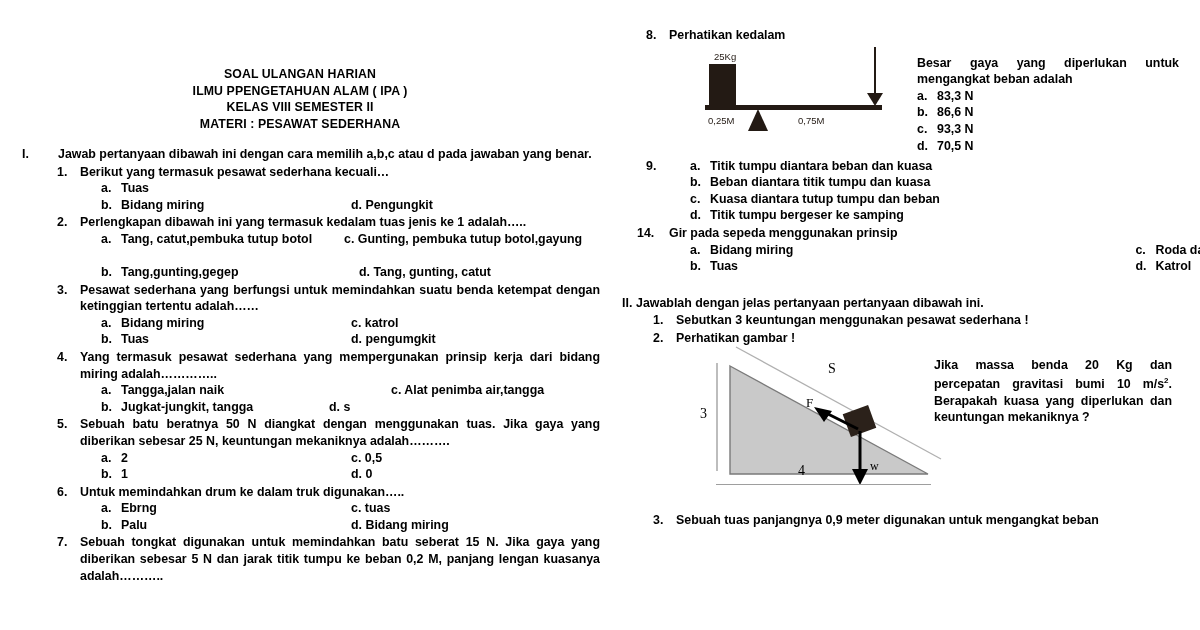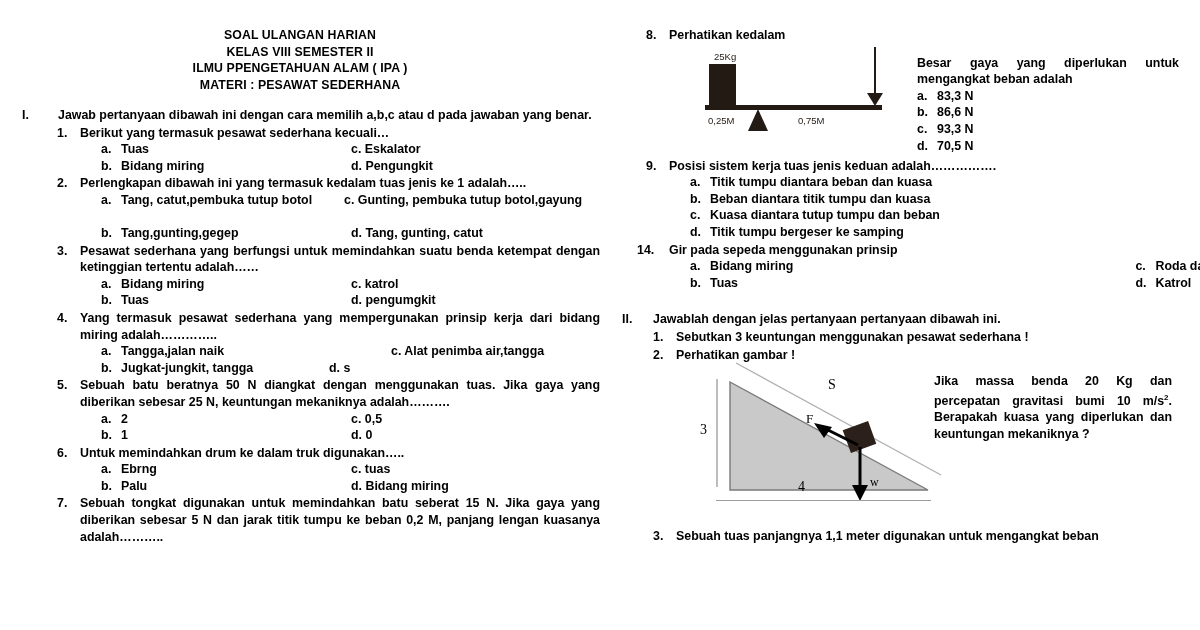--- a/index.html
+++ b/index.html
@@ -5,21 +5,21 @@
   html,body{margin:0;padding:0;}
   body{
     width:1200px;height:630px;
     background:#ffffff;
     font-family:"Liberation Sans", sans-serif;
     color:#000000;
     overflow:hidden;
   }
   .page{position:relative;width:1200px;height:630px;}
   .col{position:absolute;top:0;}
-  .col-left{left:0;width:600px;}
+  .col-left{left:0;width:600px;margin-top:39px;}
   .col-right{left:600px;width:600px;}
 
   
   .title-block{
     text-align:center;
     margin-top:27px;
     font-weight:bold;
     font-size:12.3px;
     line-height:16.5px;
     letter-spacing:0.1px;
@@ -103,45 +103,41 @@
 </style>
 </head>
 <body>
 
 <div class="page">
 
   <div class="col col-left">
 
     <div class="title-block">
       <div>SOAL ULANGAN HARIAN</div>
+      <div>ILMU PPENGETAHUAN ALAM ( IPA )</div>
       <div>KELAS VIII SEMESTER II</div>
-      <div>ILMU PPENGETAHUAN ALAM ( IPA )</div>
       <div>MATERI : PESAWAT SEDERHANA</div>
     </div>
 
     <div class="roman-row qtext">
       <span class="roman-lbl">I.</span>
       <span>Jawab pertanyaan dibawah ini dengan cara memilih a,b,c atau d pada jawaban yang benar.</span>
     </div>
 
     <ul class="qlist">
 
       <li class="qitem qtext">
         <span class="qnum">1.</span>
         <span class="qbody">Berikut yang termasuk pesawat sederhana kecuali…</span>
         <ul class="opts">
           <li class="orow">
             <span class="oa">
               <span class="ol">a.</span>
               <span>Tuas</span>
             </span>
-            <span class="oa oc">
-              <span class="ol">c.</span>
-              <span>Eskalator</span>
-            </span>
           </li>
           <li class="orow">
             <span class="oa">
               <span class="ol">b.</span>
               <span>Bidang miring</span>
             </span>
             <span class="oa oc">
               <span class="ol">d.</span>
               <span>Pengungkit</span>
             </span>
@@ -161,21 +157,21 @@
             <span class="oa oc just" style="left:243px;width:265px">
               <span class="ol">c.</span>
               <span>Gunting, pembuka tutup botol,gayung</span>
             </span>
           </li>
           <li class="orow">
             <span class="oa">
               <span class="ol">b.</span>
               <span>Tang,gunting,gegep</span>
             </span>
-            <span class="oa oc" style="left:250px">
+            <span class="oa oc" style="left:258px">
               <span class="ol">d.</span>
               <span>Tang, gunting, catut</span>
             </span>
           </li>
         </ul>
       </li>
 
       <li class="qitem qtext">
         <span class="qnum">3.</span>
         <span class="qbody just">Pesawat sederhana yang berfungsi untuk memindahkan suatu benda ketempat dengan ketinggian tertentu adalah……</span>
@@ -340,21 +336,20 @@
                   <span>70,5 N</span>
                 </span>
               </li>
             </ul>
           </div>
         </div>
       </li>
 
       <li class="qitem qtext" style="margin-top:13px">
         <span class="qnum">9.</span>
-        <span class="qbody">Posisi sistem kerja tuas jenis keduan adalah…………….</span>
         <ul class="opts opts-r">
           <li class="orow">
             <span class="oa" style="width:460px">
               <span class="ol">a.</span>
               <span>Titik tumpu diantara beban dan kuasa</span>
             </span>
           </li>
           <li class="orow">
             <span class="oa" style="width:460px">
               <span class="ol">b.</span>
@@ -397,21 +392,21 @@
             </span>
             <span class="oa oc-r">
               <span class="ol">d.</span>
               <span>Katrol</span>
             </span>
           </li>
         </ul>
       </li>
     </ul>
 
-    <div class="roman-row qtext" style="margin-left:22px;padding-left:31px;margin-top:20px">
+    <div class="roman-row qtext" style="margin-left:22px;padding-left:14px;margin-top:20px">
       <span class="roman-lbl">II.</span>
       <span>Jawablah dengan jelas pertanyaan pertanyaan dibawah ini.</span>
     </div>
 
     <ul class="qlist" style="margin-left:53px">
       <li class="qitem qtext">
         <span class="qnum">1.</span>
         <span class="qbody">Sebutkan 3 keuntungan menggunakan pesawat sederhana !</span>
       </li>
 
@@ -453,17 +448,17 @@
           </div>
 
           <div class="side-note">
             <span>Jika massa benda 20 Kg dan percepatan gravitasi bumi 10 m/s</span><sup>2</sup><span>.    Berapakah kuasa yang diperlukan dan keuntungan mekaniknya ?</span>
           </div>
         </div>
       </li>
 
       <li class="qitem qtext tail">
         <span class="qnum">3.</span>
-        <span class="qbody just">Sebuah tuas panjangnya 1,1 meter digunakan untuk mengangkat beban</span>
+        <span class="qbody just">Sebuah tuas panjangnya 0,9 meter digunakan untuk mengangkat beban</span>
       </li>
     </ul>
   </div>
 </div>
 
 </body></html>

